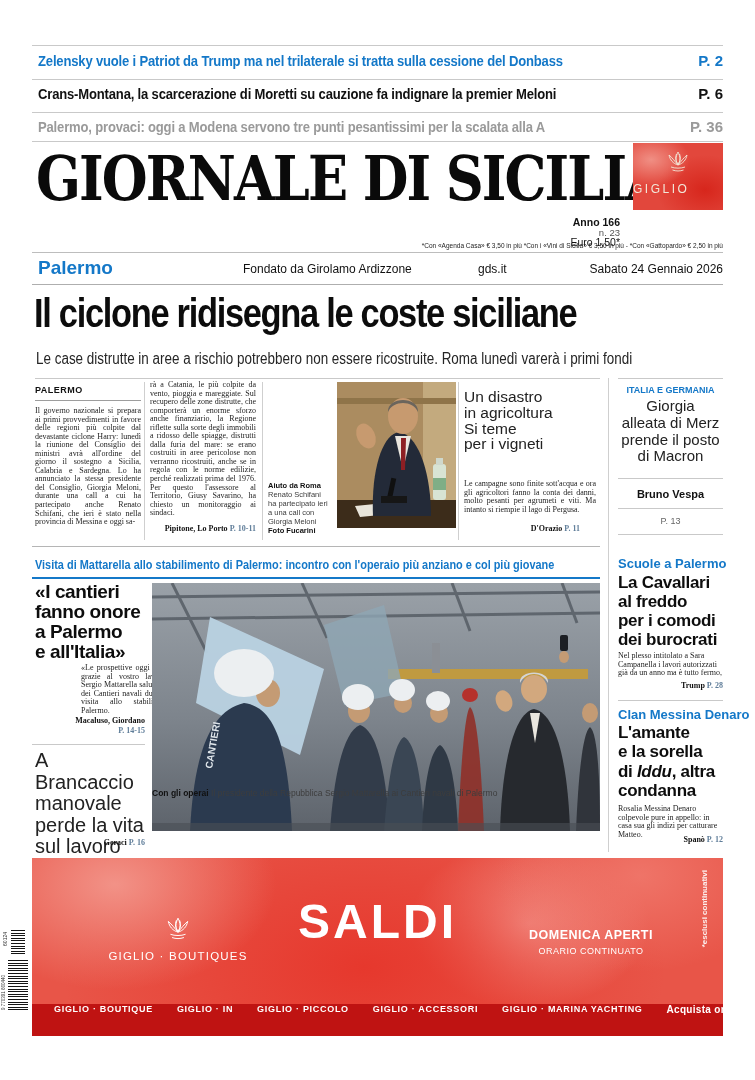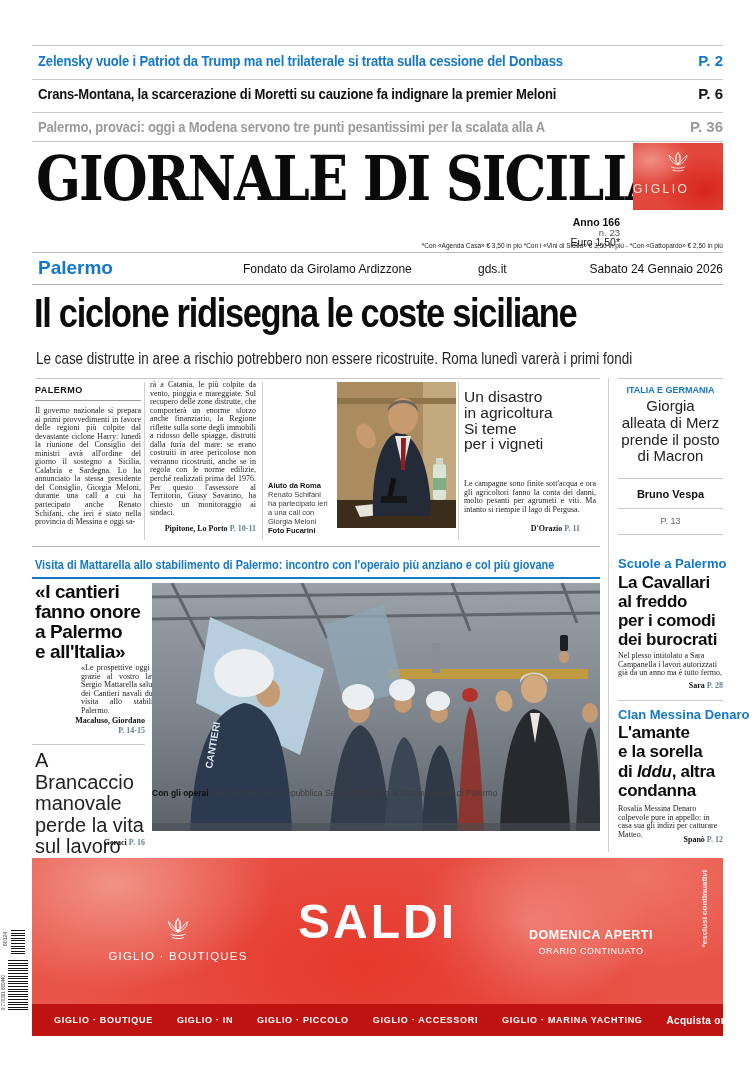--- a/index.html
+++ b/index.html
@@ -25,21 +25,21 @@
   .kicker-sm{font-weight:700;font-size:13px;color:var(--accent-blue,#1478c8);}
   .center{text-align:center;}
   .ad{position:absolute;left:32px;top:858px;width:691px;height:146px;color:#fff;overflow:hidden;
       background:
         radial-gradient(ellipse 260px 170px at 12% 18%, #f29287 0%, rgba(242,146,135,0) 62%),
         radial-gradient(ellipse 240px 160px at 88% 12%, #ef7468 0%, rgba(239,116,104,0) 60%),
         radial-gradient(ellipse 420px 240px at 48% 75%, #e6382d 0%, rgba(230,56,45,0) 72%),
         radial-gradient(ellipse 200px 140px at 72% 45%, #f6aba2 0%, rgba(246,171,162,0) 60%),
         var(--ad-red,#e85548);}
   .adbar{position:absolute;left:32px;top:1004px;width:691px;height:32px;background:var(--ad-bar,#bf1312);
-         color:#fff;display:flex;align-items:center;padding:0 22px;box-sizing:border-box;gap:24px;}
+         color:#fff;display:flex;align-items:flex-start;padding:0 22px;box-sizing:border-box;gap:24px;}
   .adbar span{font-size:9px;font-weight:700;letter-spacing:.7px;white-space:nowrap;}
   .giglio-box{position:absolute;left:633px;top:143px;width:90px;height:67px;color:#f2e6d8;
       background:
         radial-gradient(ellipse 60px 40px at 20% 25%, #f08f84 0%, rgba(240,143,132,0) 65%),
         radial-gradient(ellipse 70px 50px at 80% 70%, #d7261c 0%, rgba(215,38,28,0) 70%),
         #e2473c;}
   .stripes{background:repeating-linear-gradient(180deg,#151515 0 1px,#fff 1px 2.6px);}
   .vtext{writing-mode:vertical-rl;transform:rotate(180deg);}
 </style>
 </head>
@@ -249,21 +249,21 @@
     <span>Il presidente della Repubblica Sergio Mattarella ai Cantieri navali di Palermo</span>
   </div>
 
   <div class="abs kicker-sm" style="left:618px;top:556px;">Scuole a Palermo</div>
   <div class="abs bd-head" style="left:618px;top:573px;width:107px;font-size:17px;line-height:1.12;letter-spacing:-.3px;">La Cavallari
 al freddo
 per i comodi
 dei burocrati</div>
   <div class="abs serifbody" style="left:618px;top:652px;width:105px;text-align:left;">Nel plesso intitolato a Sara Campanella i lavori autorizzati già da un anno ma è tutto fermo,</div>
   <div class="abs byline" style="left:618px;top:681px;width:105px;">
-    <span>Sara</span>
+    <span>Trump</span>
     <span class="pageref">P. 28</span>
   </div>
   <div class="rule" style="left:618px;top:700px;width:105px;"></div>
 
   <div class="abs kicker-sm" style="left:618px;top:707px;">Clan Messina Denaro</div>
   <div class="abs serifbody" style="left:618px;top:805px;width:105px;text-align:left;">Rosalia Messina Denaro colpevole pure in appello: in casa sua gli indizi per catturare Matteo.</div>
   <div class="abs bd-head" style="left:618px;top:723px;width:107px;font-size:17px;line-height:1.14;letter-spacing:-.3px;"><span>L'amante
 e la sorella
 di </span><i>Iddu</i><span>, altra
 condanna</span></div>

